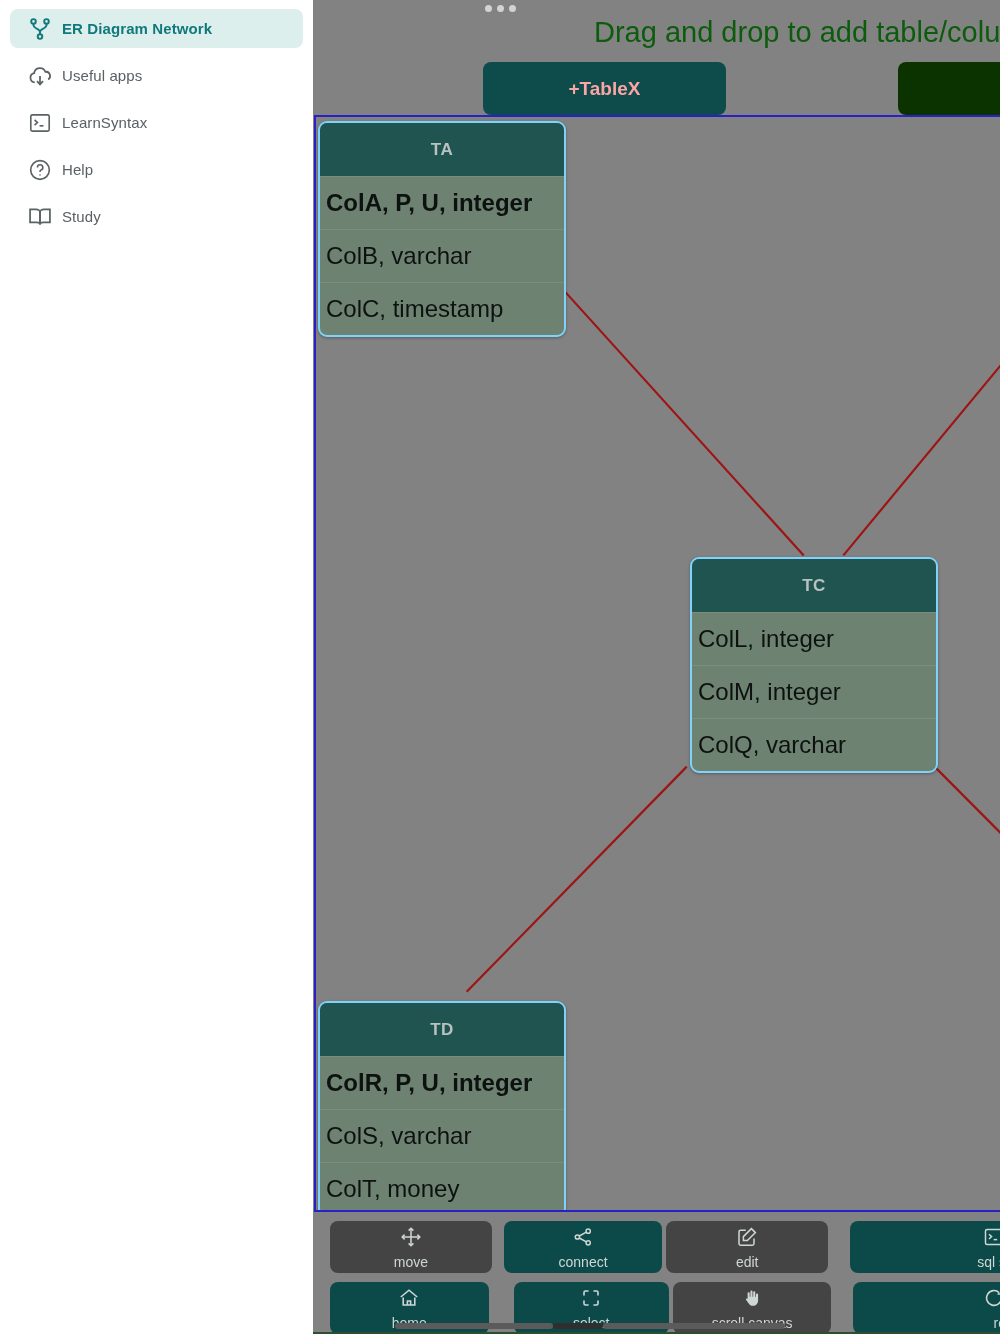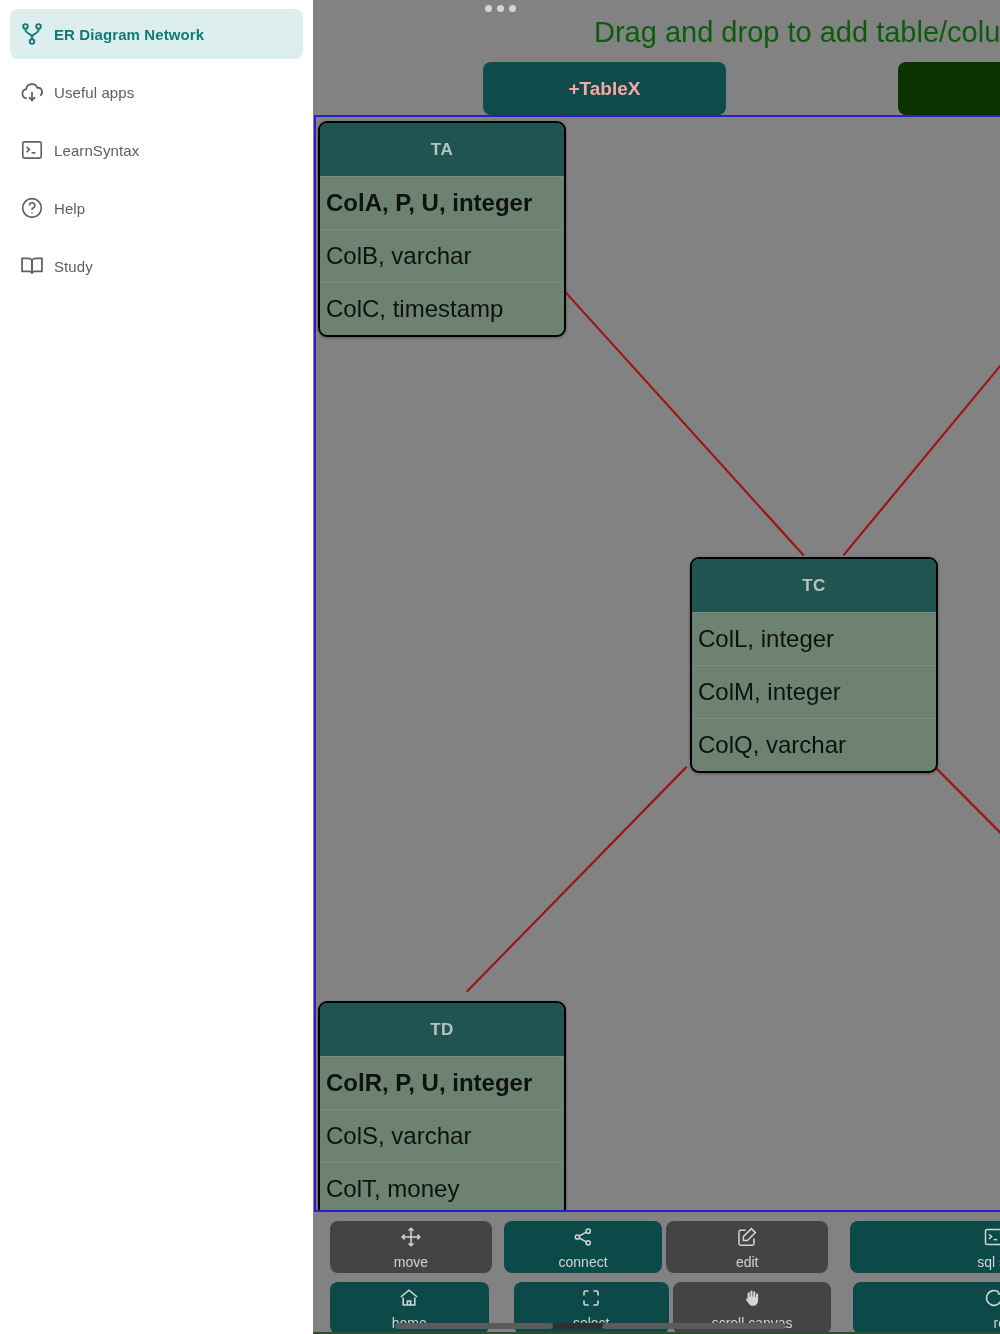--- a/index.html
+++ b/index.html
@@ -16,23 +16,24 @@
   
   .sidebar{
     width:313px;height:1334px;
     background:#ffffff;
     flex:0 0 313px;
     padding-top:9px;
     box-sizing:border-box;
   }
   .nav-item{
     display:flex;align-items:center;
-    height:50px;
+    height:39px;
     margin:0 10px 0 10px;
     border-radius:8px;
+    padding-left:8px;
     box-sizing:border-box;
     cursor:pointer;
   }
   .nav-item.active{background:#ddefec;}
   .nav-ico{
     width:44px;flex:0 0 44px;
     display:flex;align-items:center;justify-content:center;
     color:#5b6264;
   }
   .nav-item.active .nav-ico{color:#11797c;}
@@ -88,21 +89,21 @@
     background:#828282;
     overflow:hidden;
   }
   .edges{position:absolute;left:0;top:0;width:100%;height:100%;pointer-events:none;}
 
   .tbl{
     position:absolute;
     width:248px;
     border-radius:9px;
     background:#6d8271;
-    border:2px solid #000000;
+    border:2px solid #7dd3fc;
     box-sizing:border-box;
     overflow:hidden;
     box-shadow:0 1px 3px rgba(0,0,0,.3);
     cursor:move;
   }
   .tbl-head{
     height:53px;
     background:#205450;
     display:flex;align-items:center;justify-content:center;
     color:#b9c1c1;font-size:17px;font-weight:bold;

